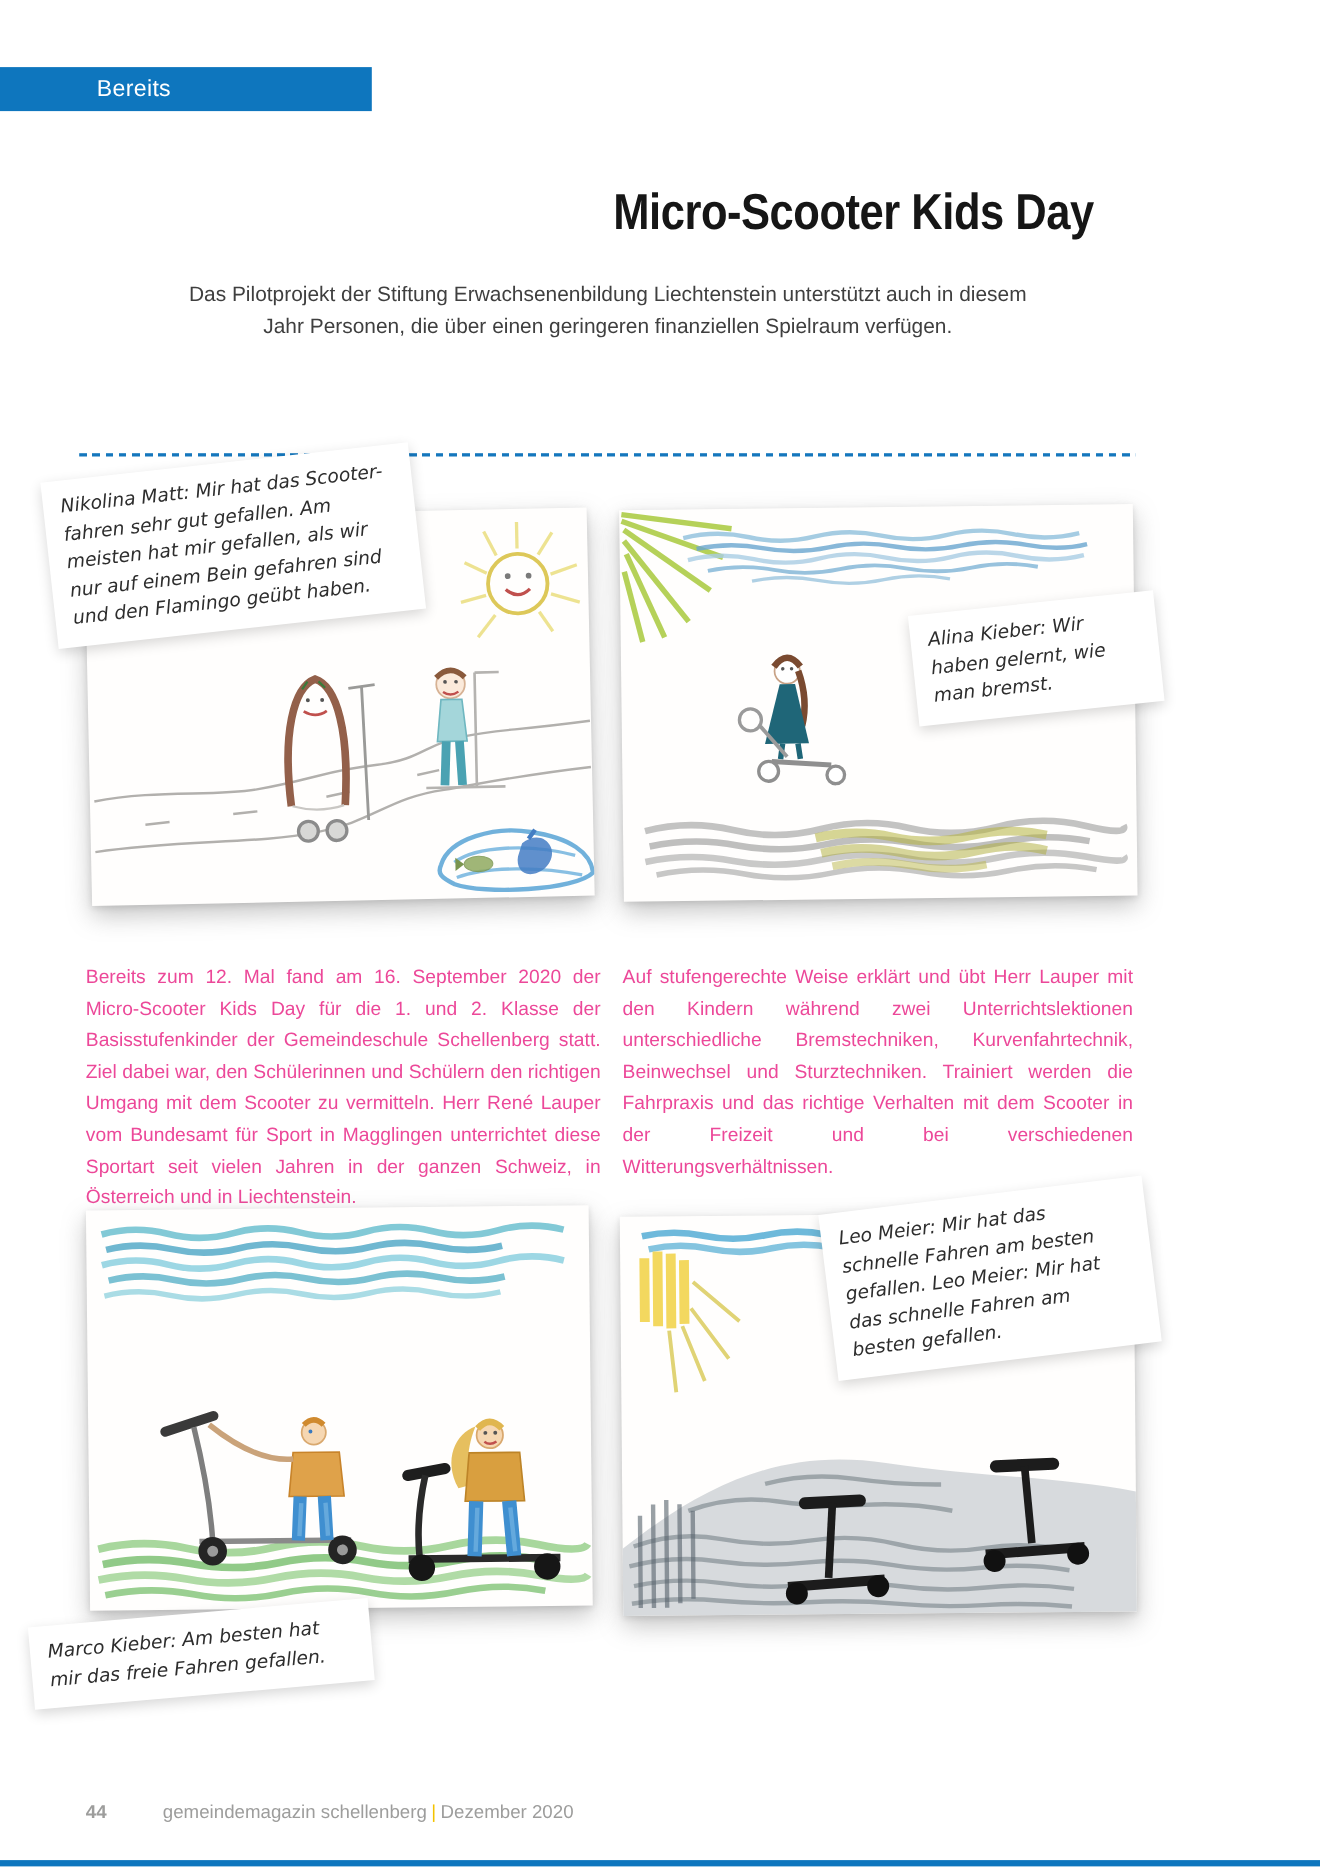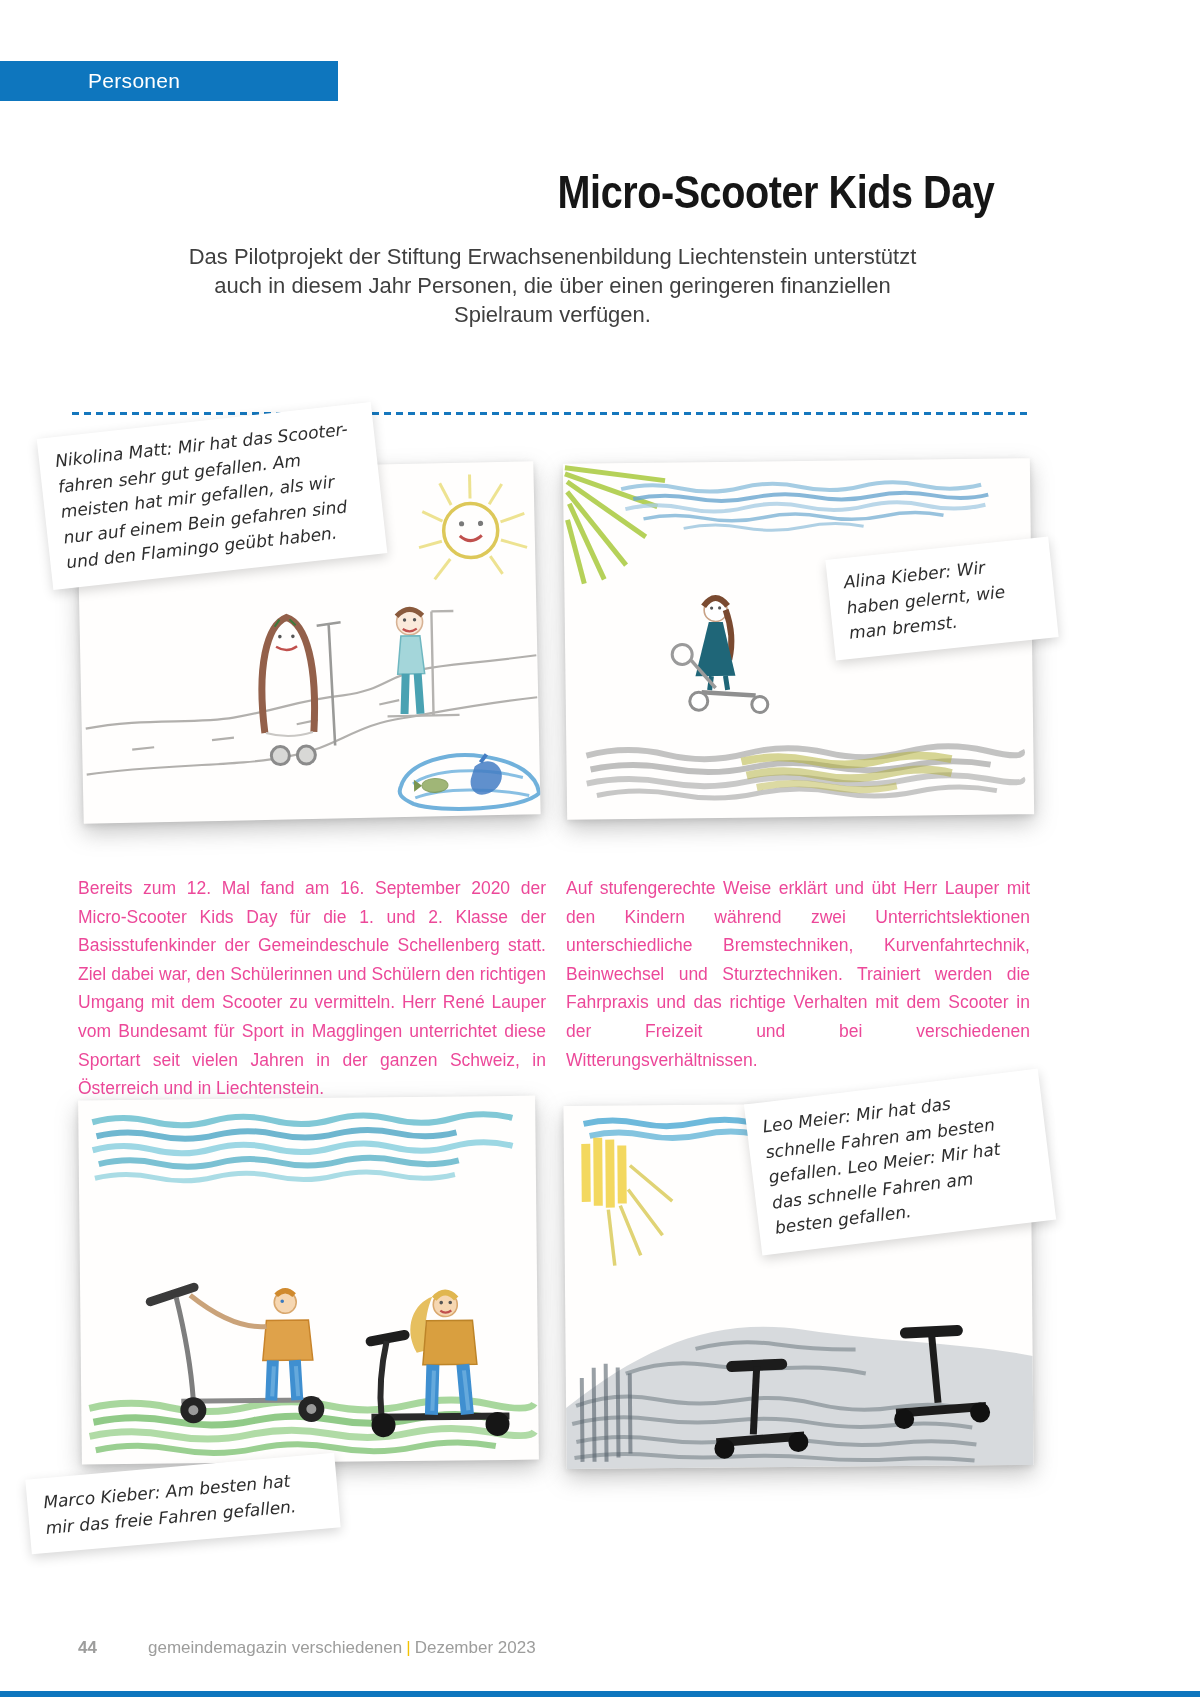--- a/index.html
+++ b/index.html
@@ -15,21 +15,21 @@
   }
   .title-wrap{position:absolute;left:75px;top:165px;width:955px;text-align:right;}
   .title-wrap h1{
     margin:0;font-size:46px;font-weight:bold;color:#161616;letter-spacing:-.5px;
     display:inline-block;transform:scaleX(.86);transform-origin:center;
     white-space:nowrap;
   }
   .subtitle{
     position:absolute;left:75px;top:238px;width:955px;
   }
-  .subtitle p{margin:4px auto;max-width:770px;font-size:22px;line-height:29px;color:#3f3f3f;text-align:center;}
+  .subtitle p{margin:16px auto;max-width:770px;font-size:19px;line-height:29px;color:#3f3f3f;text-align:center;}
   .divider{
     position:absolute;left:72px;top:412px;width:960px;height:3px;
     background:repeating-linear-gradient(90deg,#1577bd 0 7px,transparent 7px 12px);
   }
   
   .photo{
     position:absolute;background:#fffefd;
     box-shadow:0 9px 22px rgba(110,110,110,.40),0 2px 6px rgba(0,0,0,.12);
   }
   .photo svg{display:block;width:100%;height:100%;}
@@ -59,21 +59,21 @@
   .footer .mag{position:absolute;left:70px;top:0;white-space:nowrap;}
   .footer .sep{color:#f3c200;padding:0 4px;}
   .bottom-band{position:absolute;left:0;bottom:0;width:100%;height:6px;background:#0e76be;}
 </style>
 </head>
 <body>
 
 <div class="page">
 
   <div class="category-band">
-    <span>Personen</span>
+    <span>Bereits</span>
   </div>
 
   <div class="title-wrap">
     <h1>Micro-Scooter Kids Day</h1>
   </div>
   <div class="subtitle">
     <p>Das Pilotprojekt der Stiftung Erwachsenenbildung Liechtenstein unterstützt auch in diesem Jahr Personen, die über einen geringeren finanziellen Spielraum verfügen.</p>
   </div>
 
   <div class="divider"></div>
@@ -302,17 +302,17 @@
 
   <div class="note note3">
     <span>Marco Kieber: Am besten hat mir das freie Fahren gefallen.</span>
   </div>
   <div class="note note4">
     <span>Leo Meier: Mir hat das schnelle Fahren am besten gefallen. Leo Meier: Mir hat das schnelle Fahren am besten gefallen.</span>
   </div>
 
   <div class="footer">
     <span class="pageno">44</span>
-    <span class="mag"><span>gemeindemagazin verschiedenen</span><span class="sep">|</span><span>Dezember 2023</span></span>
+    <span class="mag"><span>gemeindemagazin schellenberg</span><span class="sep">|</span><span>Dezember 2020</span></span>
   </div>
 
   <div class="bottom-band"></div>
 </div>
 
 </body></html>

